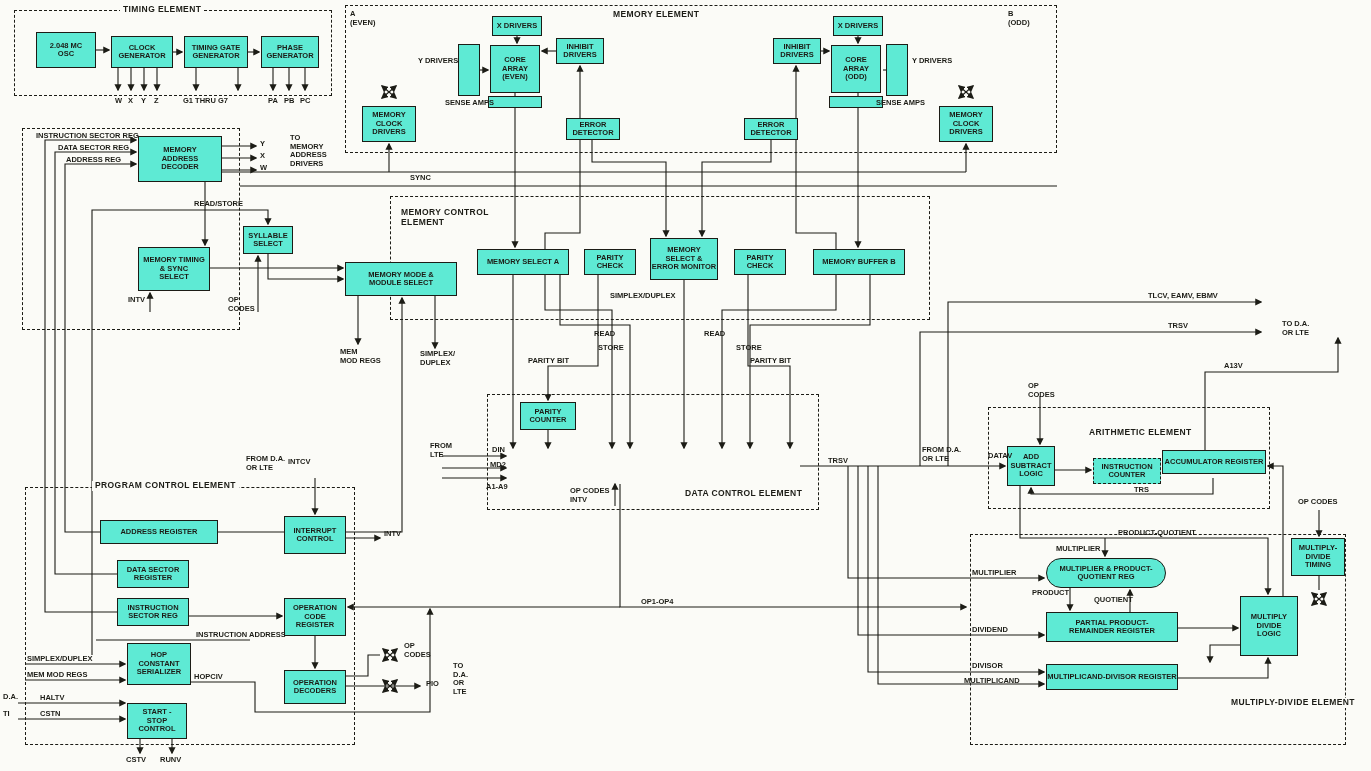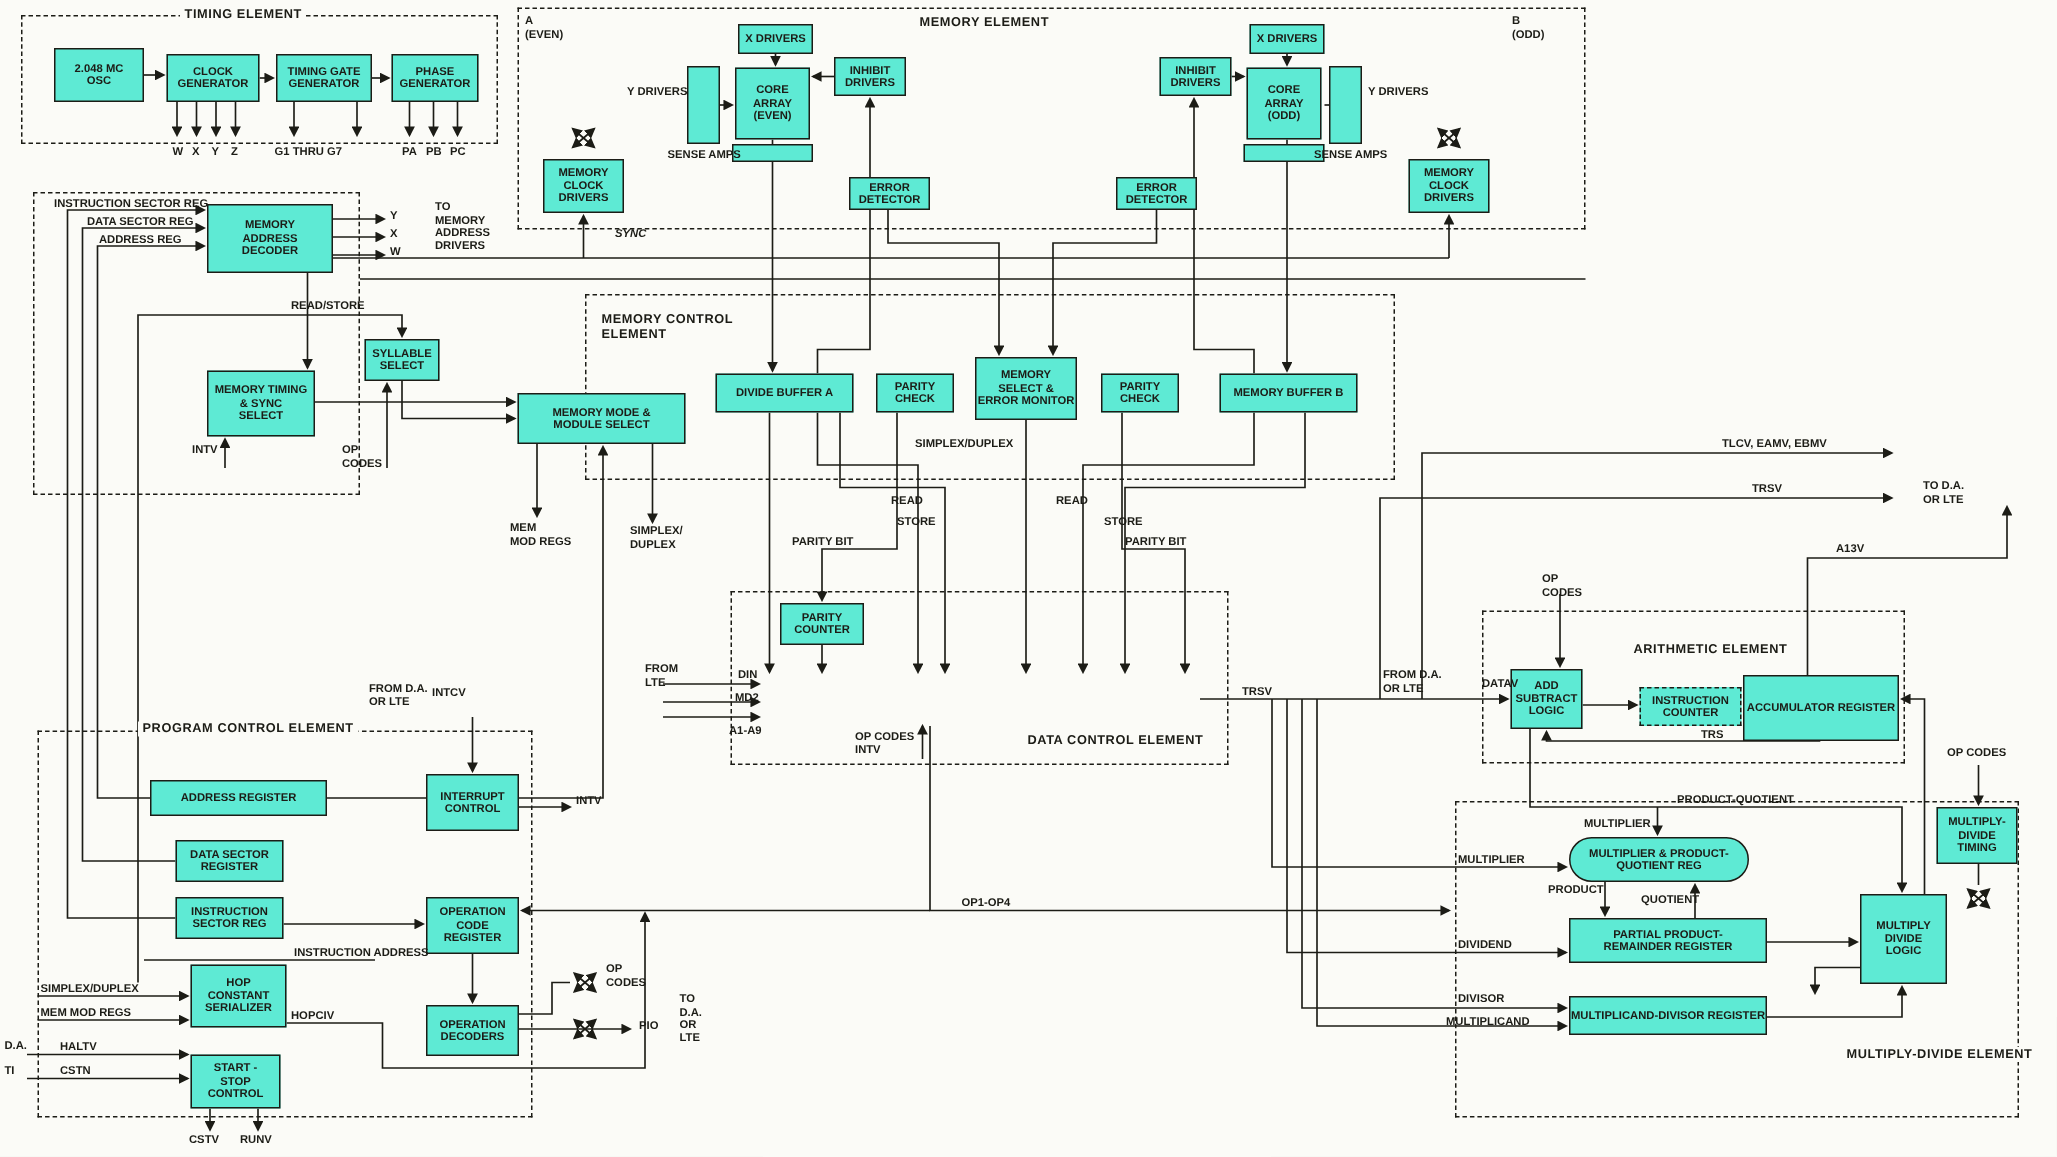--- a/index.html
+++ b/index.html
@@ -175,21 +175,21 @@
     <div class="box" style="left: 138px; top: 136px; width: 84px; height: 46px;">MEMORY
 ADDRESS
 DECODER</div>
     <div class="box" style="left: 243px; top: 226px; width: 50px; height: 28px;">SYLLABLE
 SELECT</div>
     <div class="box" style="left: 138px; top: 247px; width: 72px; height: 44px;">MEMORY TIMING
 &amp; SYNC
 SELECT</div>
     <div class="box" style="left: 345px; top: 262px; width: 112px; height: 34px;">MEMORY MODE &amp;
 MODULE SELECT</div>
-    <div class="box" style="left: 477px; top: 249px; width: 92px; height: 26px;">DIVIDE BUFFER A</div>
+    <div class="box" style="left: 477px; top: 249px; width: 92px; height: 26px;">MEMORY SELECT A</div>
     <div class="box" style="left: 584px; top: 249px; width: 52px; height: 26px;">PARITY
 CHECK</div>
     <div class="box" style="left: 650px; top: 238px; width: 68px; height: 42px;">MEMORY
 SELECT &amp;
 ERROR MONITOR</div>
     <div class="box" style="left: 734px; top: 249px; width: 52px; height: 26px;">PARITY
 CHECK</div>
     <div class="box" style="left: 813px; top: 249px; width: 92px; height: 26px;">MEMORY BUFFER B</div>
     <div class="box" style="left: 520px; top: 402px; width: 56px; height: 28px;">PARITY
 COUNTER</div>
@@ -209,21 +209,21 @@
     <div class="box" style="left: 284px; top: 670px; width: 62px; height: 34px;">OPERATION
 DECODERS</div>
     <div class="box" style="left: 127px; top: 703px; width: 60px; height: 36px;">START -
 STOP
 CONTROL</div>
     <div class="box" style="left: 1007px; top: 446px; width: 48px; height: 40px;">ADD
 SUBTRACT
 LOGIC</div>
     <div class="box dashed" style="left: 1093px; top: 458px; width: 68px; height: 26px;">INSTRUCTION
 COUNTER</div>
-    <div class="box" style="left: 1162px; top: 450px; width: 104px; height: 44px;">ACCUMULATOR REGISTER</div>
+    <div class="box" style="left: 1162px; top: 450px; width: 104px; height: 24px;">ACCUMULATOR REGISTER</div>
     <div class="box" style="left: 1291px; top: 538px; width: 54px; height: 38px;">MULTIPLY-
 DIVIDE
 TIMING</div>
     <div class="box" style="left: 1046px; top: 558px; width: 120px; height: 30px; border-radius: 15px;">MULTIPLIER &amp; PRODUCT-
 QUOTIENT REG</div>
     <div class="box" style="left: 1046px; top: 612px; width: 132px; height: 30px;">PARTIAL PRODUCT-
 REMAINDER REGISTER</div>
     <div class="box" style="left: 1240px; top: 596px; width: 58px; height: 60px;">MULTIPLY
 DIVIDE
 LOGIC</div>
@@ -245,21 +245,21 @@
     <div class="lbl" style="left: 141px; top: 97px;">Y</div>
     <div class="lbl" style="left: 154px; top: 97px;">Z</div>
     <div class="lbl" style="left: 183px; top: 97px;">G1 THRU G7</div>
     <div class="lbl" style="left: 268px; top: 97px;">PA</div>
     <div class="lbl" style="left: 284px; top: 97px;">PB</div>
     <div class="lbl" style="left: 300px; top: 97px;">PC</div>
     <div class="lbl" style="left: 418px; top: 57px;">Y DRIVERS</div>
     <div class="lbl" style="left: 445px; top: 99px;">SENSE AMPS</div>
     <div class="lbl" style="left: 912px; top: 57px;">Y DRIVERS</div>
     <div class="lbl" style="left: 876px; top: 99px;">SENSE AMPS</div>
-    <div class="lbl" style="left: 410px; top: 152px; font-style: italic;">SYNC</div>
+    <div class="lbl" style="left: 410px; top: 174px;">SYNC</div>
     <div class="lbl" style="left: 36px; top: 132px;">INSTRUCTION SECTOR REG</div>
     <div class="lbl" style="left: 58px; top: 144px;">DATA SECTOR REG</div>
     <div class="lbl" style="left: 66px; top: 156px;">ADDRESS REG</div>
     <div class="lbl" style="left: 260px; top: 140px;">Y</div>
     <div class="lbl" style="left: 260px; top: 152px;">X</div>
     <div class="lbl" style="left: 260px; top: 164px;">W</div>
     <div class="lbl" style="left: 290px; top: 134px;">TO
 MEMORY
 ADDRESS
 DRIVERS</div>

